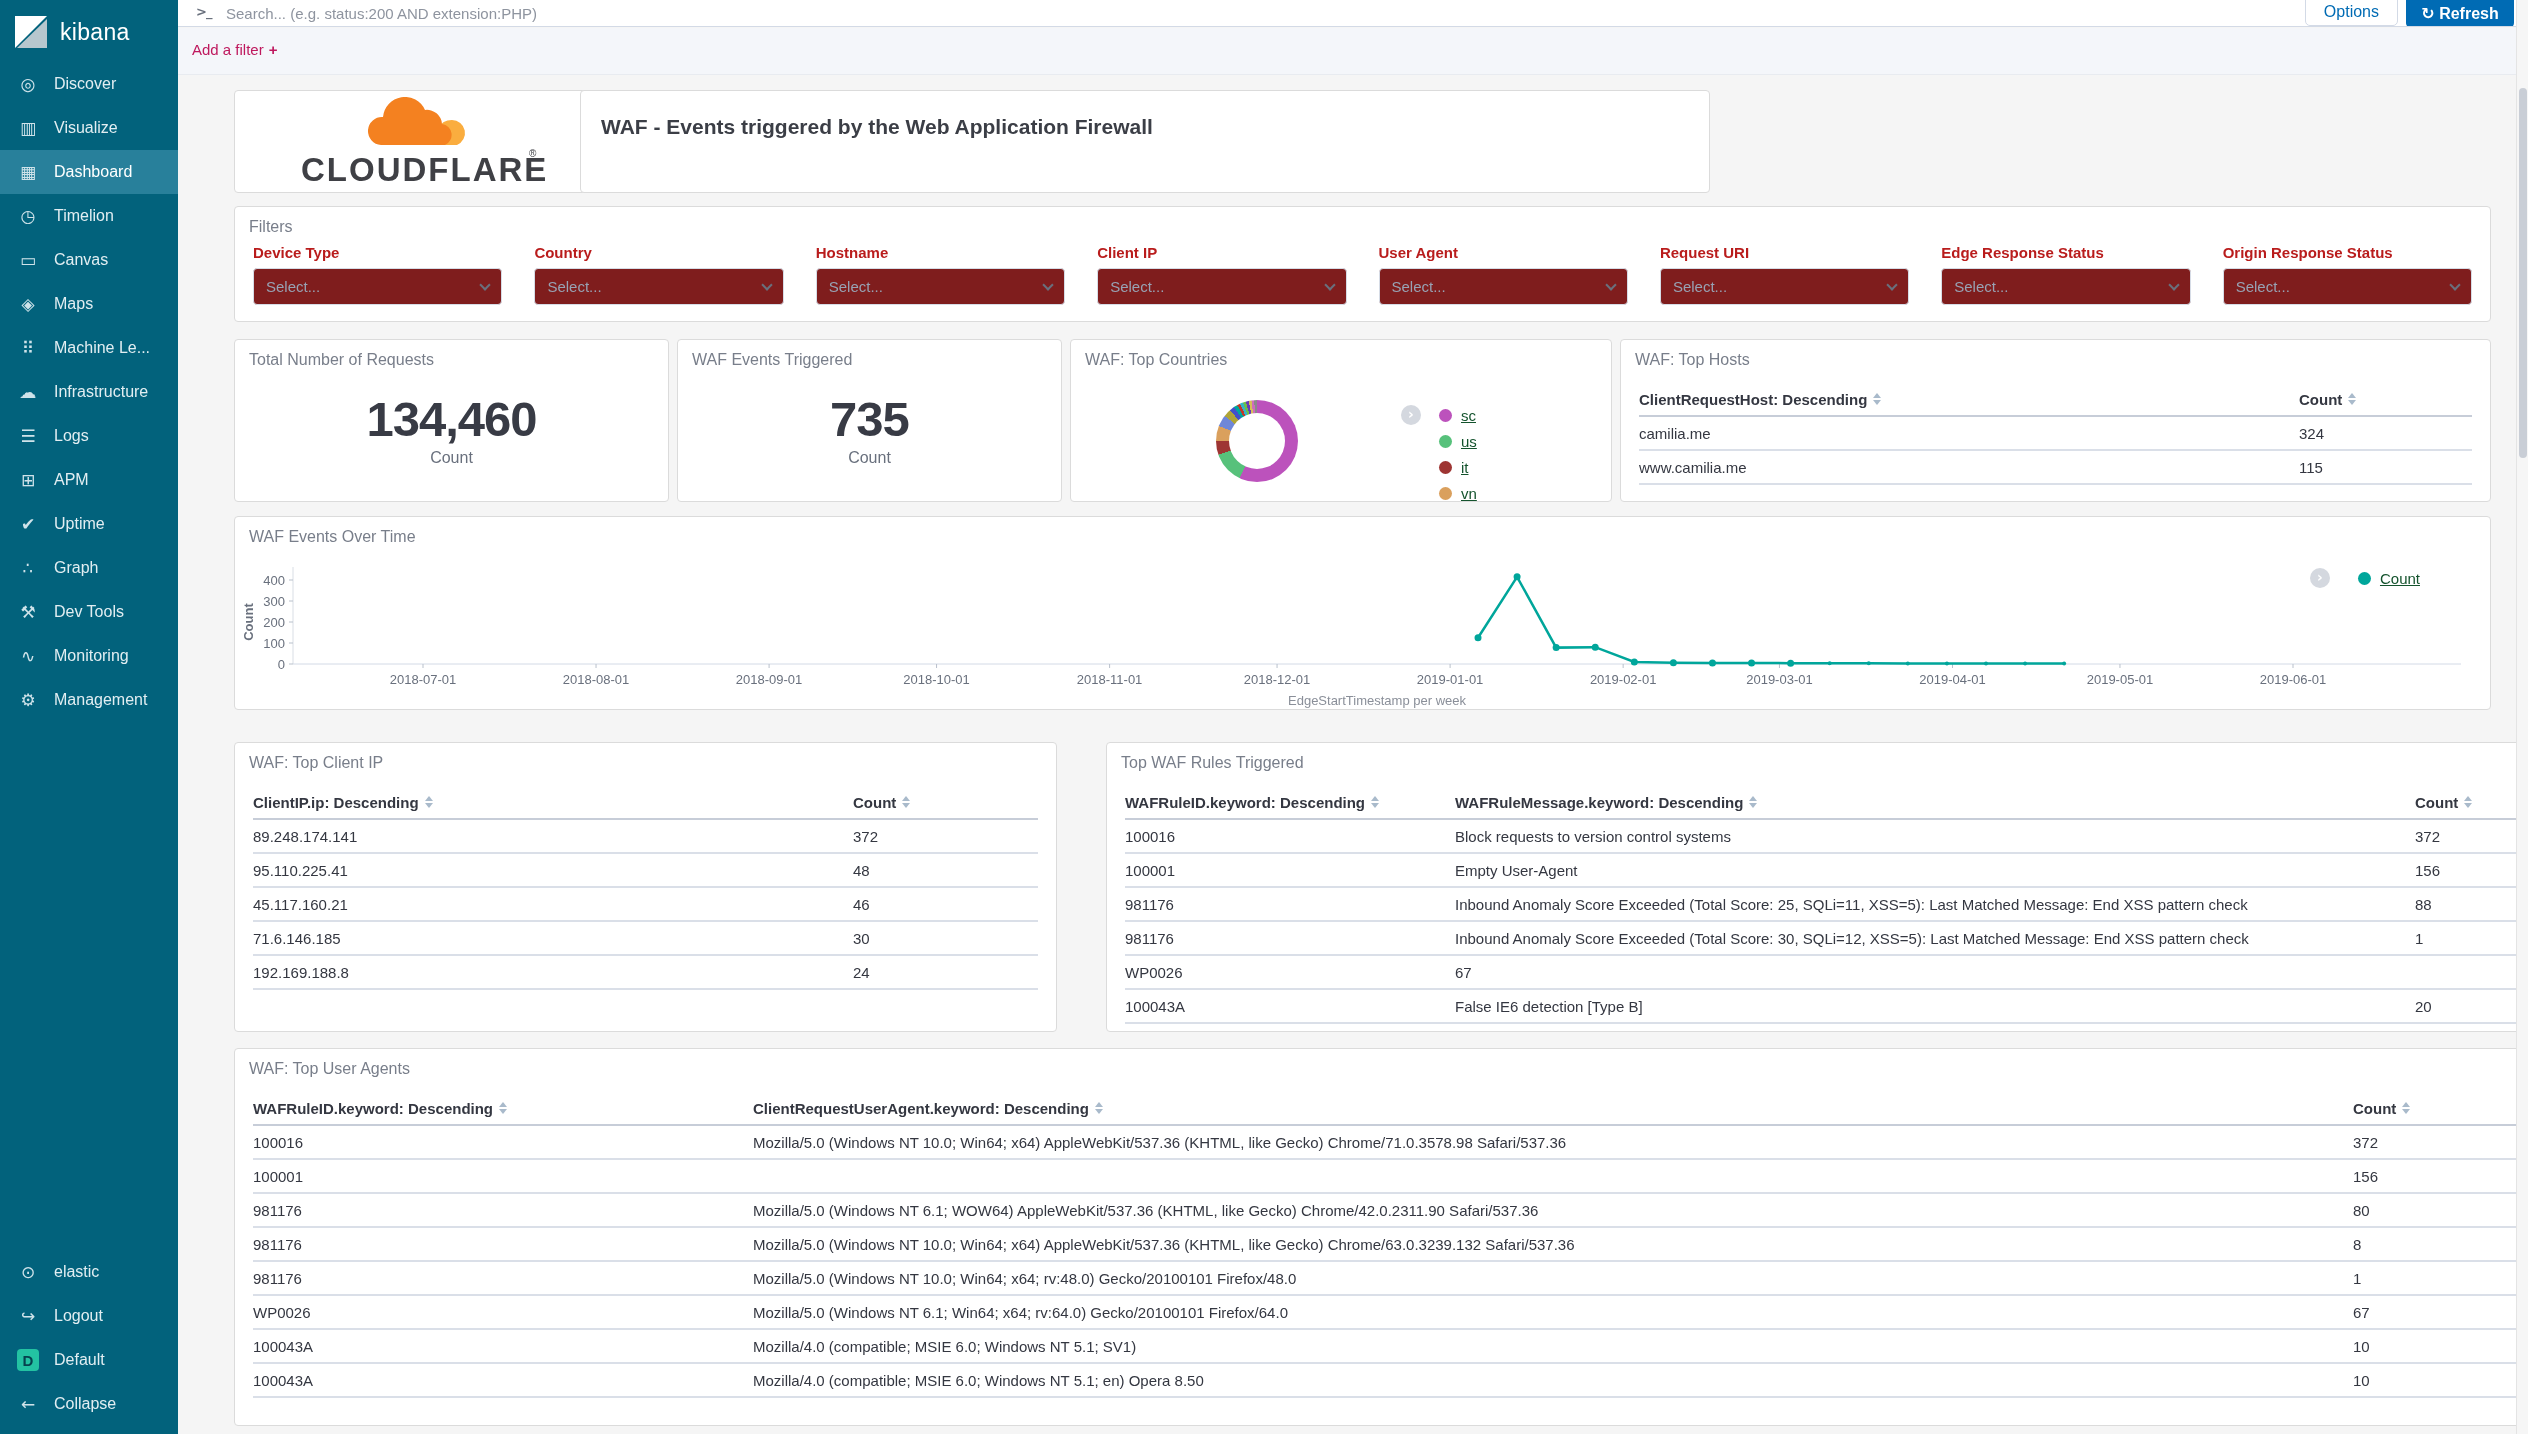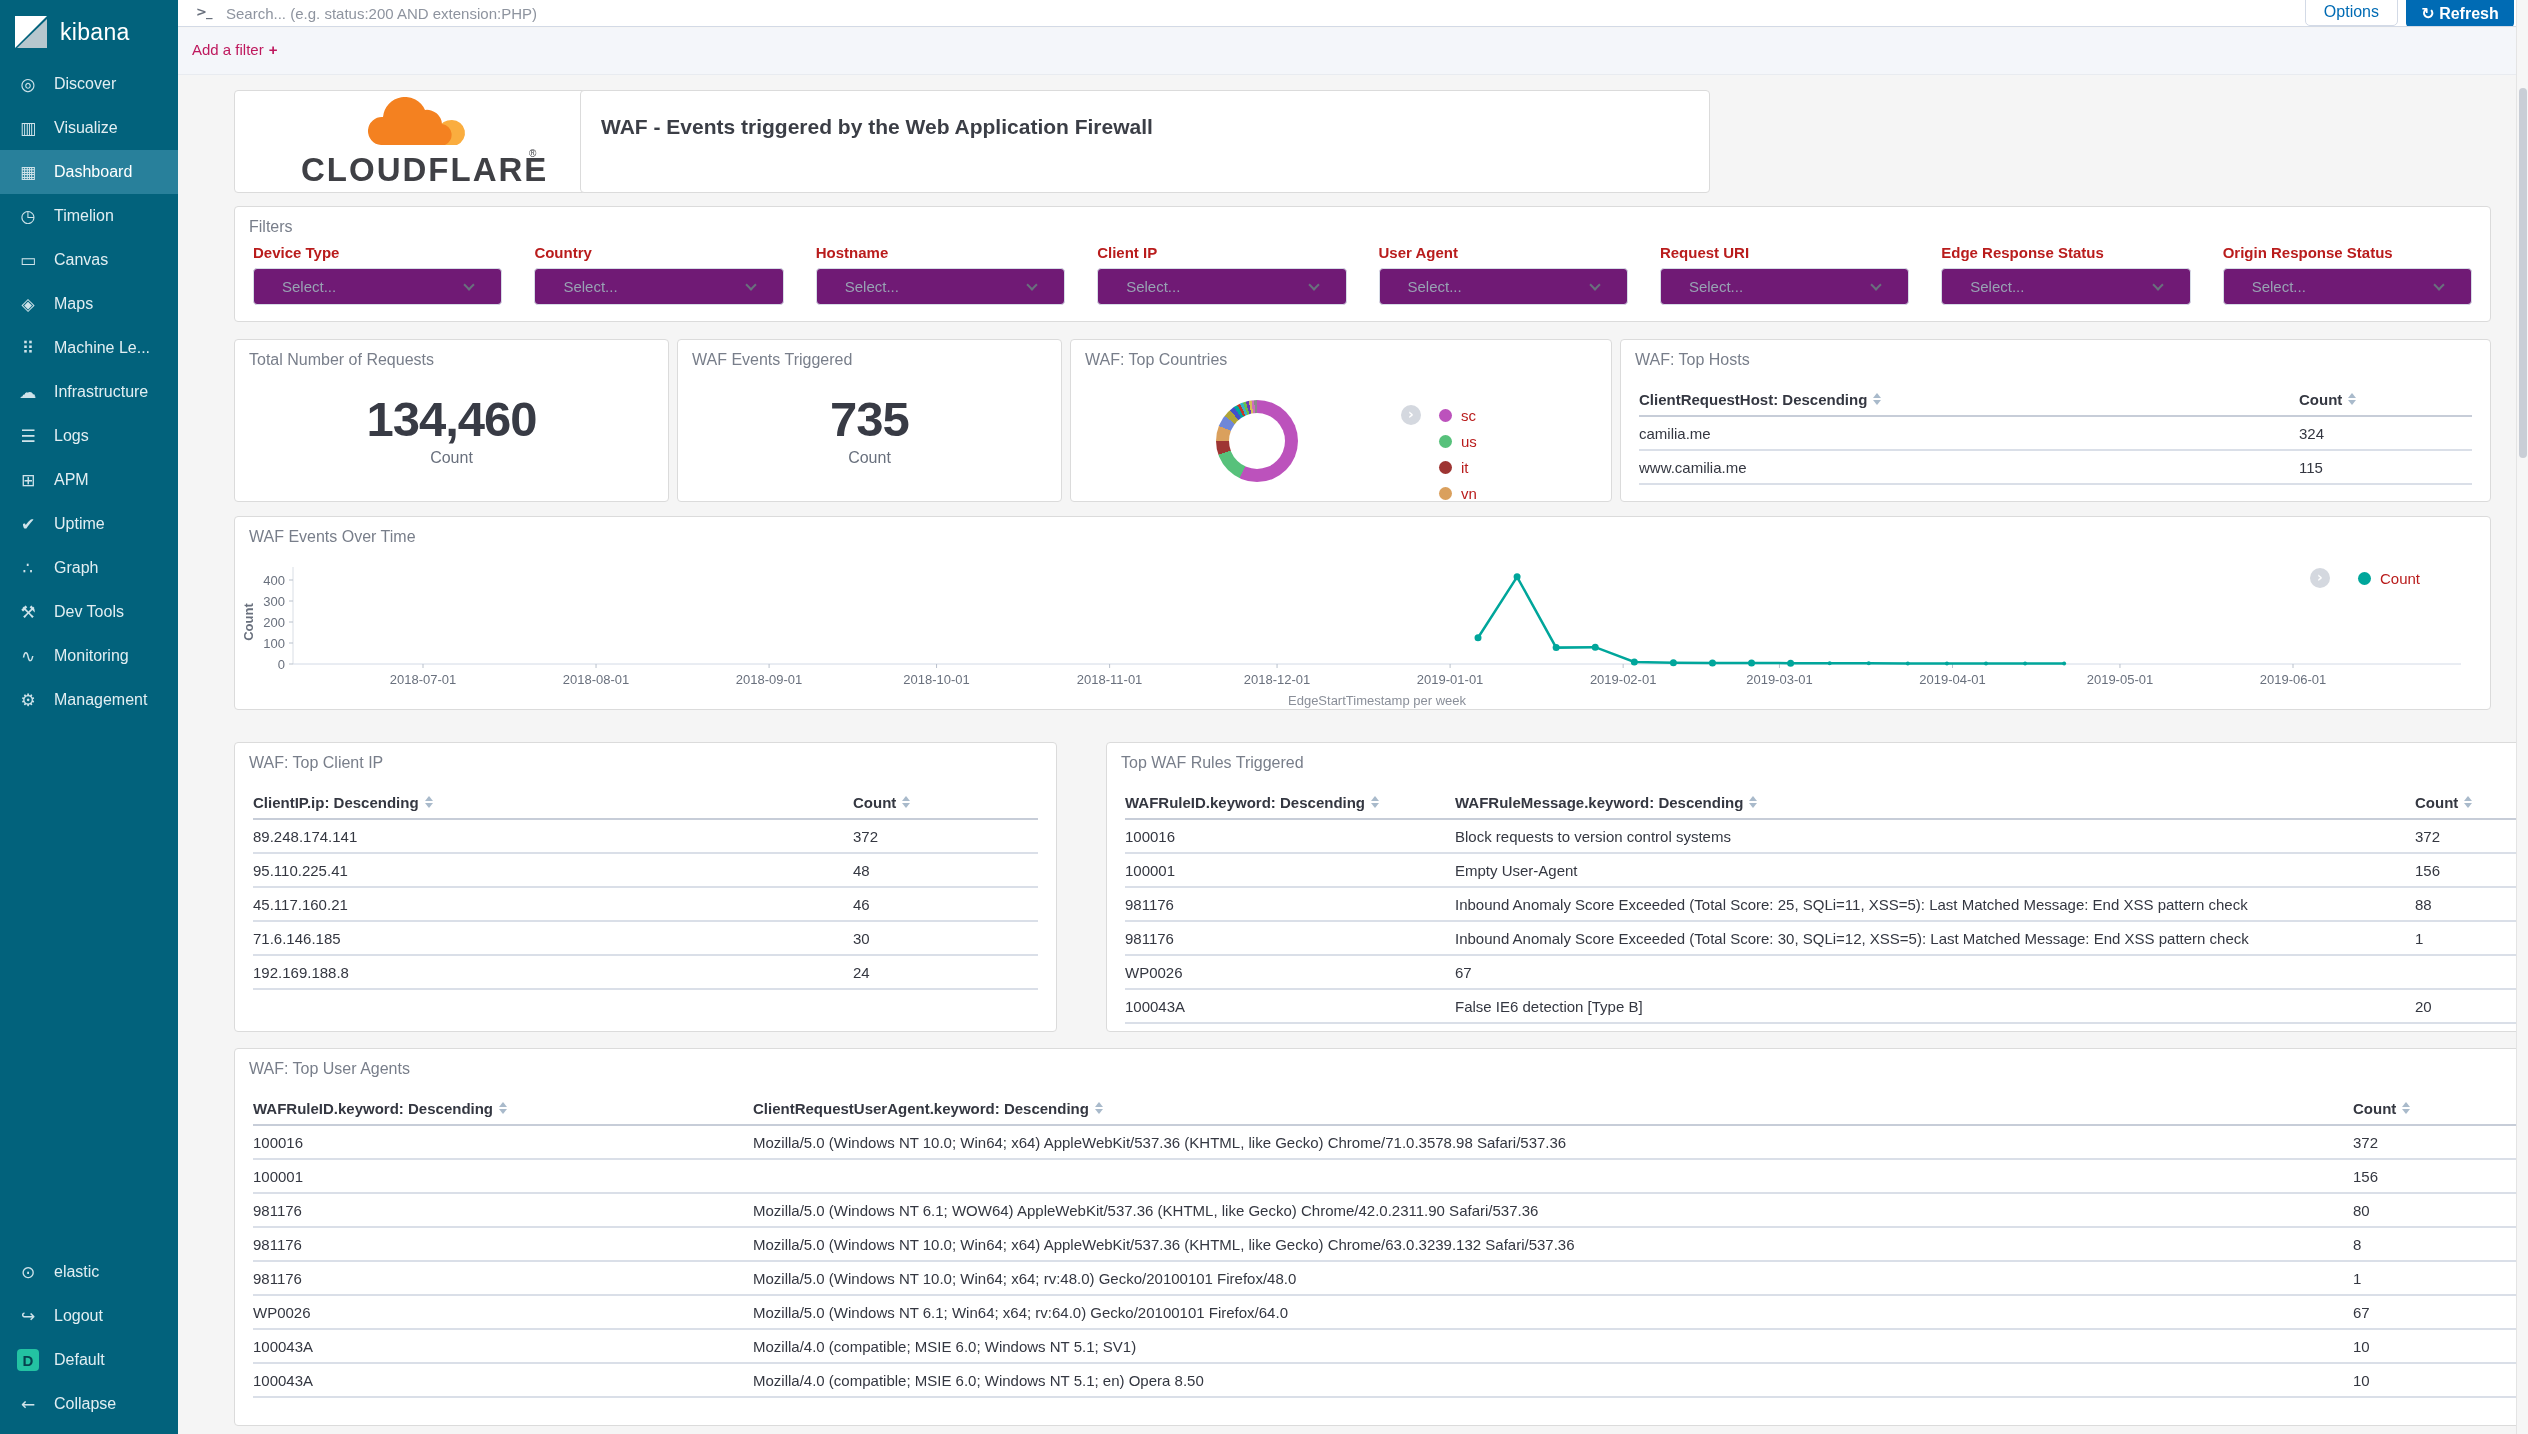--- a/index.html
+++ b/index.html
@@ -38,40 +38,40 @@
   #p-title { left:402px; top:15px; width:1130px; height:103px; }
   .dash-title { padding:24px 20px; font-size:21px; font-weight:bold; color:#3B3E46; }
   .mini-scrollbar { position:absolute; right:3px; top:18px; width:5px; height:68px; background:#A9AFB9; border-radius:3px; }
   .cf-logo { display:block; margin:6px auto 0 auto; }
 
   
   #p-filters { left:56px; top:131px; width:2257px; height:116px; }
   .filters-row { display:flex; gap:32px; padding:8px 18px 0 18px; }
   .filter-col { flex:1; min-width:0; }
   .filter-label { font-size:15px; font-weight:bold; color:#b91c1c; margin-bottom:7px; white-space:nowrap; }
-  .select-box { height:37px; background:#701a75; border:1px solid #D6DCE6; border-radius:4px; display:flex; align-items:center; justify-content:space-between; padding:0 28px; cursor:pointer; }
+  .select-box { height:37px; background:#7f1d1d; border:1px solid #D6DCE6; border-radius:4px; display:flex; align-items:center; justify-content:space-between; padding:0 12px; cursor:pointer; }
   .select-box .ph { color:#98A2B3; font-size:15px; }
   .chev { width:8px; height:8px; border-right:2px solid #69707D; border-bottom:2px solid #69707D; transform:rotate(45deg); margin-top:-4px; }
 
   
   #p-metric-requests { left:56px; top:264px; width:435px; height:163px; }
   #p-metric-events   { left:499px; top:264px; width:385px; height:163px; }
   #p-countries { left:892px; top:264px; width:542px; height:163px; }
   #p-hosts { left:1442px; top:264px; width:871px; height:163px; }
   .metric-center { text-align:center; margin-top:22px; }
   .metric-value { font-size:49px; font-weight:bold; color:#383B45; letter-spacing:-1px; }
   .metric-label { font-size:16px; color:#69707D; margin-top:2px; }
 
   
   .donut { position:absolute; left:145px; top:60px; width:82px; height:82px; border-radius:50%; }
   .donut-hole { position:absolute; left:13px; top:13px; width:56px; height:56px; border-radius:50%; background:#fff; }
   .legend { position:absolute; }
   .legend-row { display:flex; align-items:center; gap:9px; height:26px; }
   .legend-dot { width:13px; height:13px; border-radius:50%; flex:0 0 13px; }
-  .legend-label { font-size:15px; color:#b91c1c; }
+  .legend-label { font-size:15px; color:#14532d;text-decoration:underline; }
   .legend-chevron { position:absolute; width:20px; height:20px; border-radius:50%; background:#D4D8DF; color:#fff; font-weight:bold; font-size:14px; line-height:19px; text-align:center; cursor:pointer; }
 
   
   #p-events { left:56px; top:441px; width:2257px; height:194px; }
   #events-svg { position:absolute; left:0; top:0; }
   #events-legend { right:70px; top:48px; }
   #events-legend-chev { right:160px; top:51px; }
   #countries-legend { left:368px; top:62px; }
   #countries-legend-chev { left:330px; top:65px; }
 

